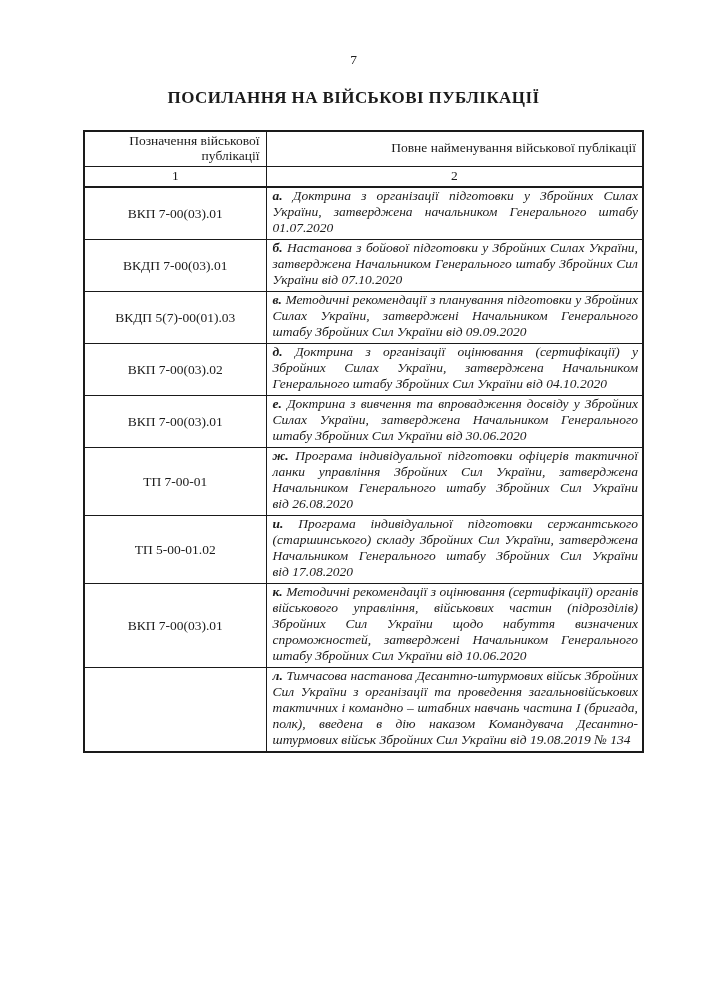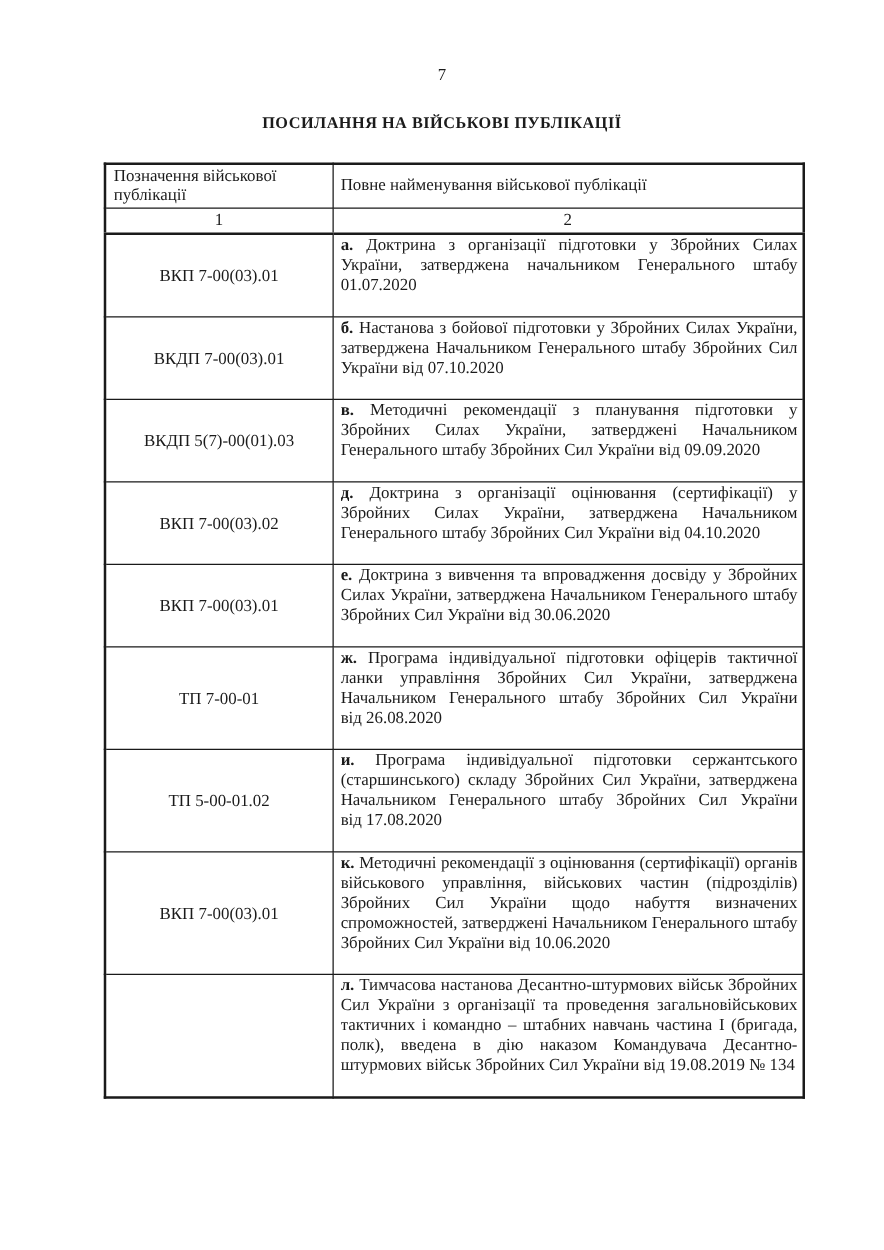--- a/index.html
+++ b/index.html
@@ -18,21 +18,21 @@
   }
   .page-number {
     padding-top: 52px;
     text-align: center;
     font-size: 13.5px;
     line-height: 16px;
   }
   .doc-title {
     margin: 21px 0 0 0;
     text-align: center;
-    font-size: 13px;
+    font-size: 17px;
     font-weight: bold;
     letter-spacing: 0.4px;
     line-height: 18px;
   }
   table.pubs {
     margin: 23px 0 0 83px;
     width: 559px;
     table-layout: fixed;
     border-collapse: collapse;
     border: 2px solid #1a1a1a;
@@ -41,41 +41,42 @@
   }
   table.pubs th,
   table.pubs td {
     border: 1px solid #1a1a1a;
     box-sizing: border-box;
   }
   col.c1 { width: 182px; }
   col.c2 { width: 377px; }
   th.head-cell {
     font-weight: normal;
-    text-align: left;
+    text-align: right;
     vertical-align: middle;
     padding: 2px 6px 3px 6px;
     line-height: 14.5px;
     border-bottom: 3px double #1a1a1a;
   }
   tr.numrow td {
     text-align: center;
     vertical-align: middle;
     padding: 1px 4px 2px 4px;
     border-bottom: 2px solid #1a1a1a;
   }
   td.desig {
     text-align: center;
     vertical-align: middle;
     padding: 2px 22px;
   }
   td.desc {
     text-align: justify;
     vertical-align: top;
-    padding: 0px 4px 17px 6px;
+    padding: 0px 4px 3px 6px;
+    font-style: italic;
   }
   td.desc b { font-weight: bold; }
 </style>
 </head>
 <body>
 
 <div class="page">
 
   <div class="page-number">7</div>
 

